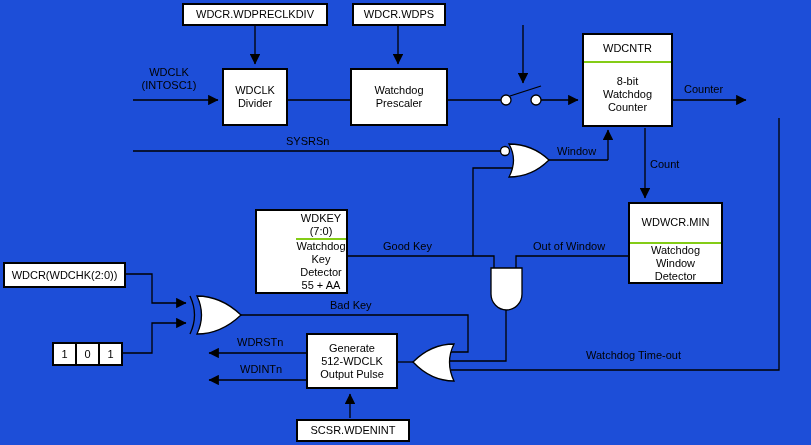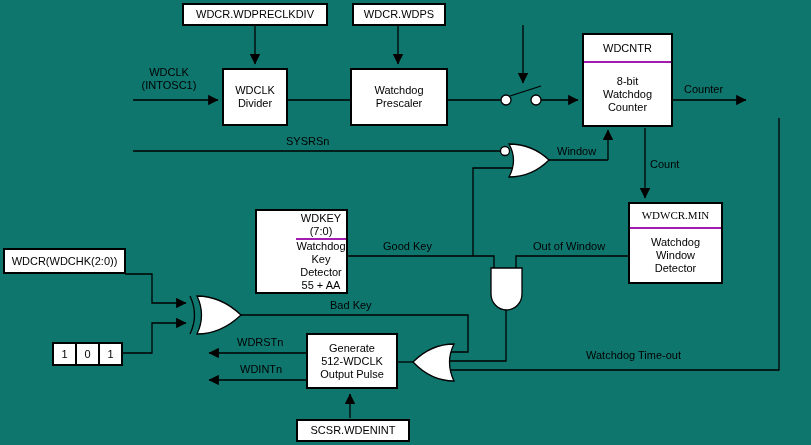--- a/index.html
+++ b/index.html
@@ -1,29 +1,29 @@
 <!DOCTYPE html>
 <html><head>
 <meta charset="utf-8">
 <style>
   html,body{margin:0;padding:0;background:#ffffff;}
   #stage{
-    position:relative; width:811px; height:445px; background:#0f766e;
+    position:relative; width:811px; height:445px; background:#1d4ed8;
     font-family:"Liberation Sans", sans-serif; color:#000;
     overflow:hidden;
   }
   #wires{position:absolute;left:0;top:0;}
   .box{
     position:absolute; box-sizing:border-box; border:2px solid #000; background:#fff;
     display:flex; align-items:center; justify-content:center; text-align:center;
     font-size:11px; line-height:13px; white-space:pre-line;
   }
   .sec{padding:0; flex-direction:column; align-items:stretch; display:flex;}
   .sec .hd{
-    border-bottom:2px solid #a21caf; display:flex; align-items:center; justify-content:center;
+    border-bottom:2px solid #84cc16; display:flex; align-items:center; justify-content:center;
     flex:0 0 auto; box-sizing:border-box;
   }
   .sec .bd{flex:1 1 auto; display:flex; align-items:center; justify-content:center;}
   .label{
     position:absolute; font-size:11px; line-height:13px; white-space:pre-line;
   }
   .center{text-align:center;}
   .bits{padding:0; display:flex; flex-direction:row; align-items:stretch;}
   .bits .cell{
     flex:1 1 0; display:flex; align-items:center; justify-content:center;
@@ -93,40 +93,40 @@
         <path d="M510,96 L541,86" fill="none"></path>
       </g>
     </g>
   </svg>
 
   <div class="box" style="left:182px;top:3px;width:146px;height:23px;">WDCR.WDPRECLKDIV</div>
 
   <div class="box" style="left:352px;top:3px;width:94px;height:23px;">WDCR.WDPS</div>
 
 
-  <div class="box" style="left:3px;top:248px;width:123px;height:26px;">WDCR(WDCHK(2:0))</div>
+  <div class="box" style="left:3px;top:262px;width:123px;height:26px;">WDCR(WDCHK(2:0))</div>
 
   <div class="box" style="left:296px;top:419px;width:114px;height:23px;">SCSR.WDENINT</div>
 
   <div class="box" style="left:222px;top:68px;width:66px;height:58px;">WDCLK
 Divider</div>
 
   <div class="box" style="left:350px;top:68px;width:98px;height:58px;">Watchdog
 Prescaler</div>
 
   <div class="box sec" style="left:582px;top:33px;width:91px;height:94px;">
     <div class="hd" style="height:28px;">WDCNTR</div>
     <div class="bd">8-bit
 Watchdog
 Counter</div>
   </div>
 
 
   <div class="box sec" style="left:628px;top:202px;width:95px;height:82px;">
-    <div class="hd" style="height:25px;font-family:Liberation Serif, serif;">WDWCR.MIN</div>
+    <div class="hd" style="height:40px;">WDWCR.MIN</div>
     <div class="bd">Watchdog
 Window
 Detector</div>
   </div>
 
   <div class="box sec" style="left:255px;top:209px;width:93px;height:85px;padding-left:39px;">
     <div class="hd" style="height:29px;">WDKEY (7:0)</div>
     <div class="bd">Watchdog
 Key Detector
 55 + AA</div>

